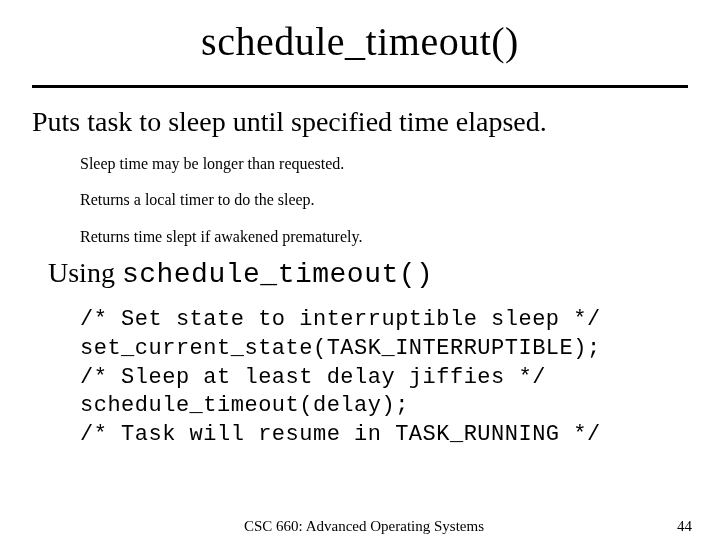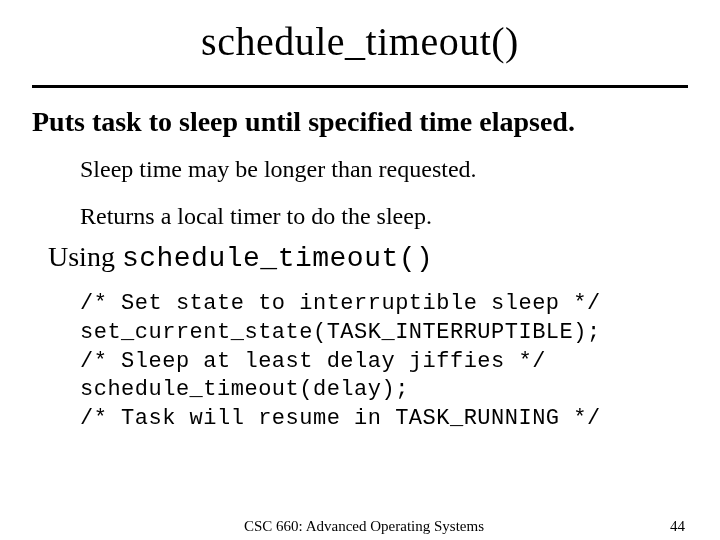--- a/index.html
+++ b/index.html
@@ -27,24 +27,23 @@
     margin-bottom: 14px;
   }
   .rule {
     border: none;
     border-top: 3px solid #000;
     margin: 0 0 18px 0;
   }
   .lead {
     font-size: 28px;
     margin: 6px 0 8px 0;
-    font-weight: bold;
   }
   .sub {
-    font-size: 24px;
+    font-size: 16px;
     margin: 16px 0 0 48px;
     line-height: 1.28;
   }
   .using {
     font-size: 28px;
     margin: 10px 0 4px 16px;
   }
   .mono {
     font-family: "Courier New", Courier, monospace;
     letter-spacing: 0.5px;
@@ -66,35 +65,36 @@
     font-size: 15px;
   }
   .footer-course {
     position: absolute;
     left: 8px;
     right: 0;
     text-align: center;
   }
   .footer-page {
     position: absolute;
-    right: 35px;
+    right: 28px;
   }
 </style>
 </head>
 <body>
 
 <div class="slide">
 
   <div class="title">schedule_timeout()</div>
   <hr class="rule">
 
   <div class="lead">Puts task to sleep until specified time elapsed.</div>
 
   <div class="sub">Sleep time may be longer than requested.</div>
   <div class="sub">Returns a local timer to do the sleep.</div>
+  <div class="sub">Returns time slept if awakened prematurely.</div>
 
   <div class="using">
     <span>Using </span><span class="mono">schedule_timeout()</span>
   </div>
 
   <div class="code"><span>/* Set state to interruptible sleep */</span>
 <span>set_current_state(TASK_INTERRUPTIBLE);</span>
 <span>/* Sleep at least delay jiffies */</span>
 <span>schedule_timeout(delay);</span>
 <span>/* Task will resume in TASK_RUNNING */</span></div>

